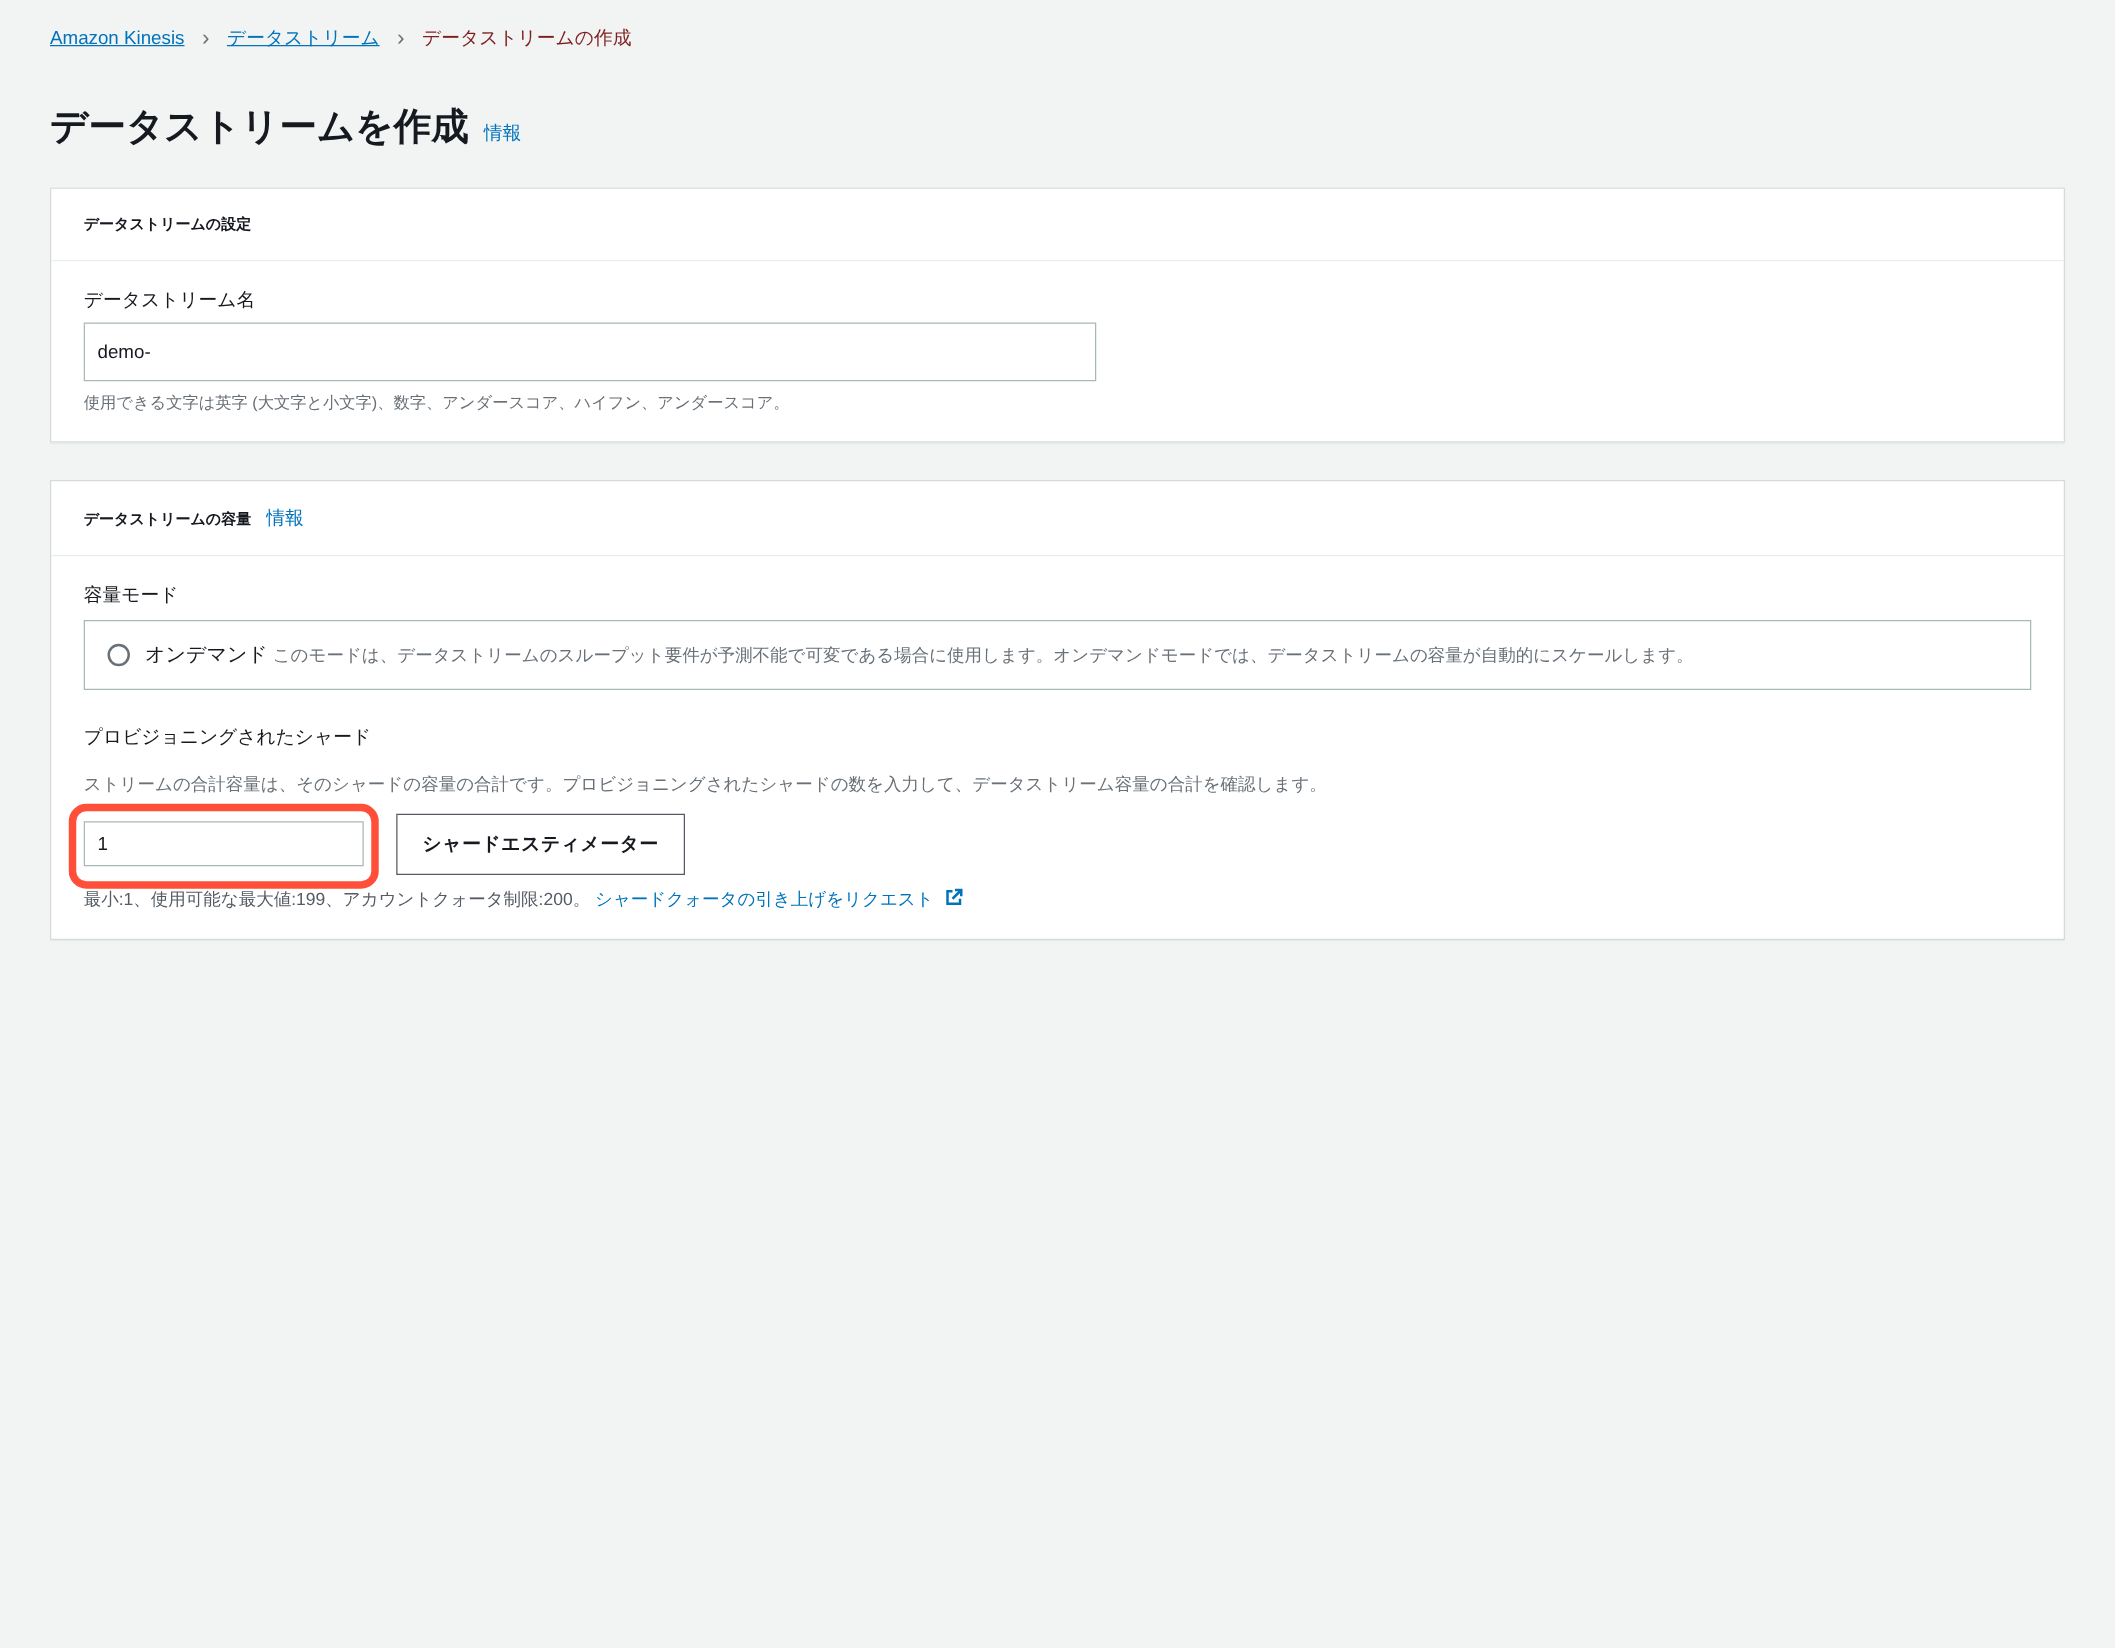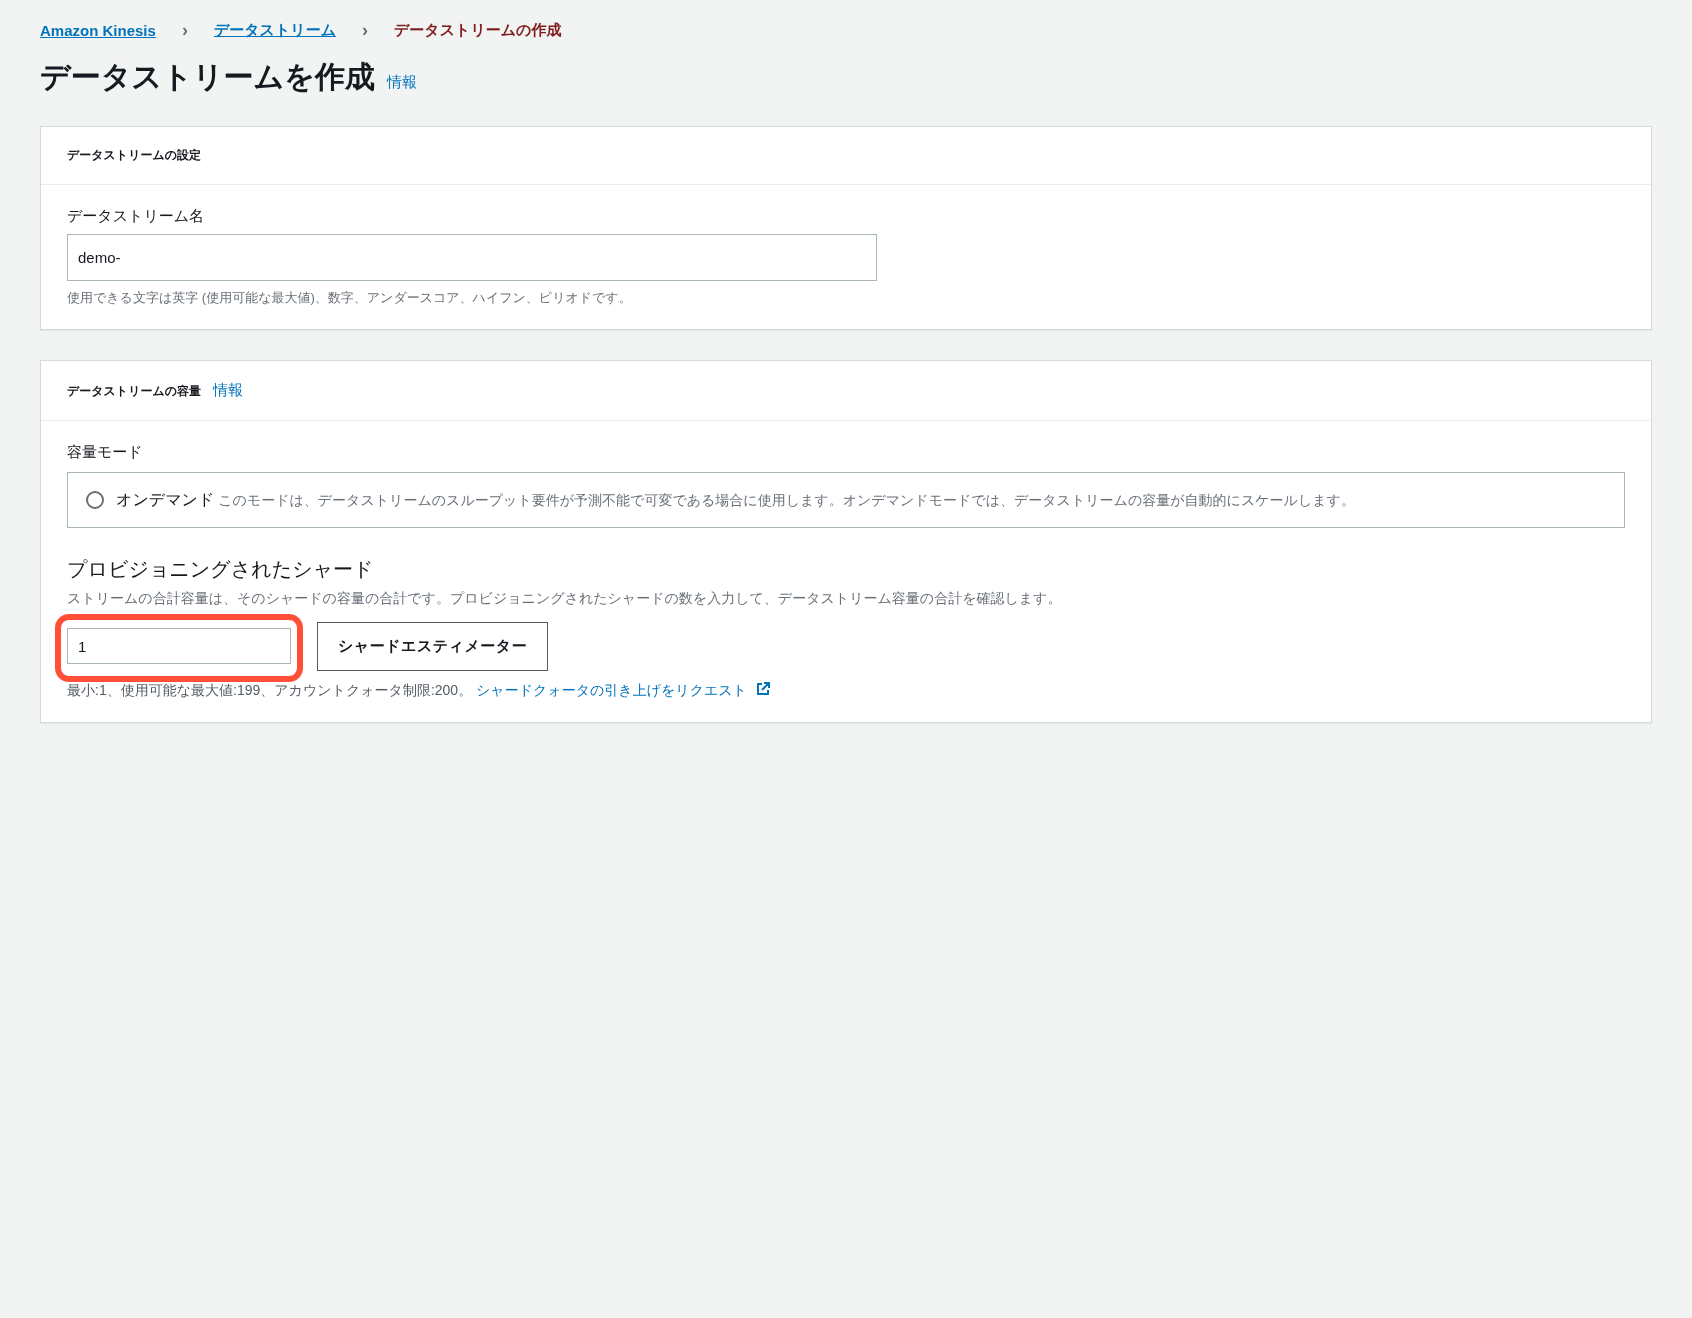--- a/index.html
+++ b/index.html
@@ -12,24 +12,23 @@
       background: #f2f3f3;
       color: #16191f;
       font-size: 14px;
     }
     .page {
       padding: 20px 40px;
     }
     .breadcrumb {
       display: flex;
       align-items: center;
-      gap: 26px;
-      margin-bottom: 16px;
-      font-size: 15px;
-      font-weight: bold;
+      gap: 14px;
+      margin-bottom: 40px;
+      font-size: 15px;
     }
     .breadcrumb a {
       color: #0073bb;
       text-decoration: none;
     }
     .breadcrumb a.underline {
       text-decoration: underline;
     }
     .breadcrumb .sep {
       color: #687078;
@@ -161,23 +160,23 @@
     .highlight-outline.radio-hl {
       top: -12px;
       left: -12px;
       right: -12px;
       bottom: -12px;
     }
     .shard-section {
       margin-top: 28px;
     }
     .shard-label {
-      font-size: 20px;
-      color: #16191f;
-      margin-bottom: 4px;
+      font-size: 15px;
+      color: #16191f;
+      margin-bottom: 17px;
     }
     .shard-desc {
       font-size: 14px;
       color: #687078;
       line-height: 1.6;
       margin-bottom: 12px;
     }
     .shard-inputs {
       display: flex;
       gap: 26px;
@@ -249,21 +248,21 @@
     <a href="#" class="info-link">情報</a>
   </div>
 
   <div class="panel">
     <div class="panel-header">
       <div class="panel-title">データストリームの設定</div>
     </div>
     <div class="panel-body">
       <div class="field-label">データストリーム名</div>
       <input type="text" class="text-input" value="demo-" style="">
-      <div class="helper-text">使用できる文字は英字 (使用可能な最大値)、数字、アンダースコア、ハイフン、ピリオドです。</div>
+      <div class="helper-text">使用できる文字は英字 (大文字と小文字)、数字、アンダースコア、ハイフン、アンダースコア。</div>
     </div>
   </div>
 
   <div class="panel">
     <div class="panel-header">
       <div class="panel-title">データストリームの容量</div>
       <a href="#" class="info-link">情報</a>
     </div>
     <div class="panel-body">
       <div class="field-label">容量モード</div>

